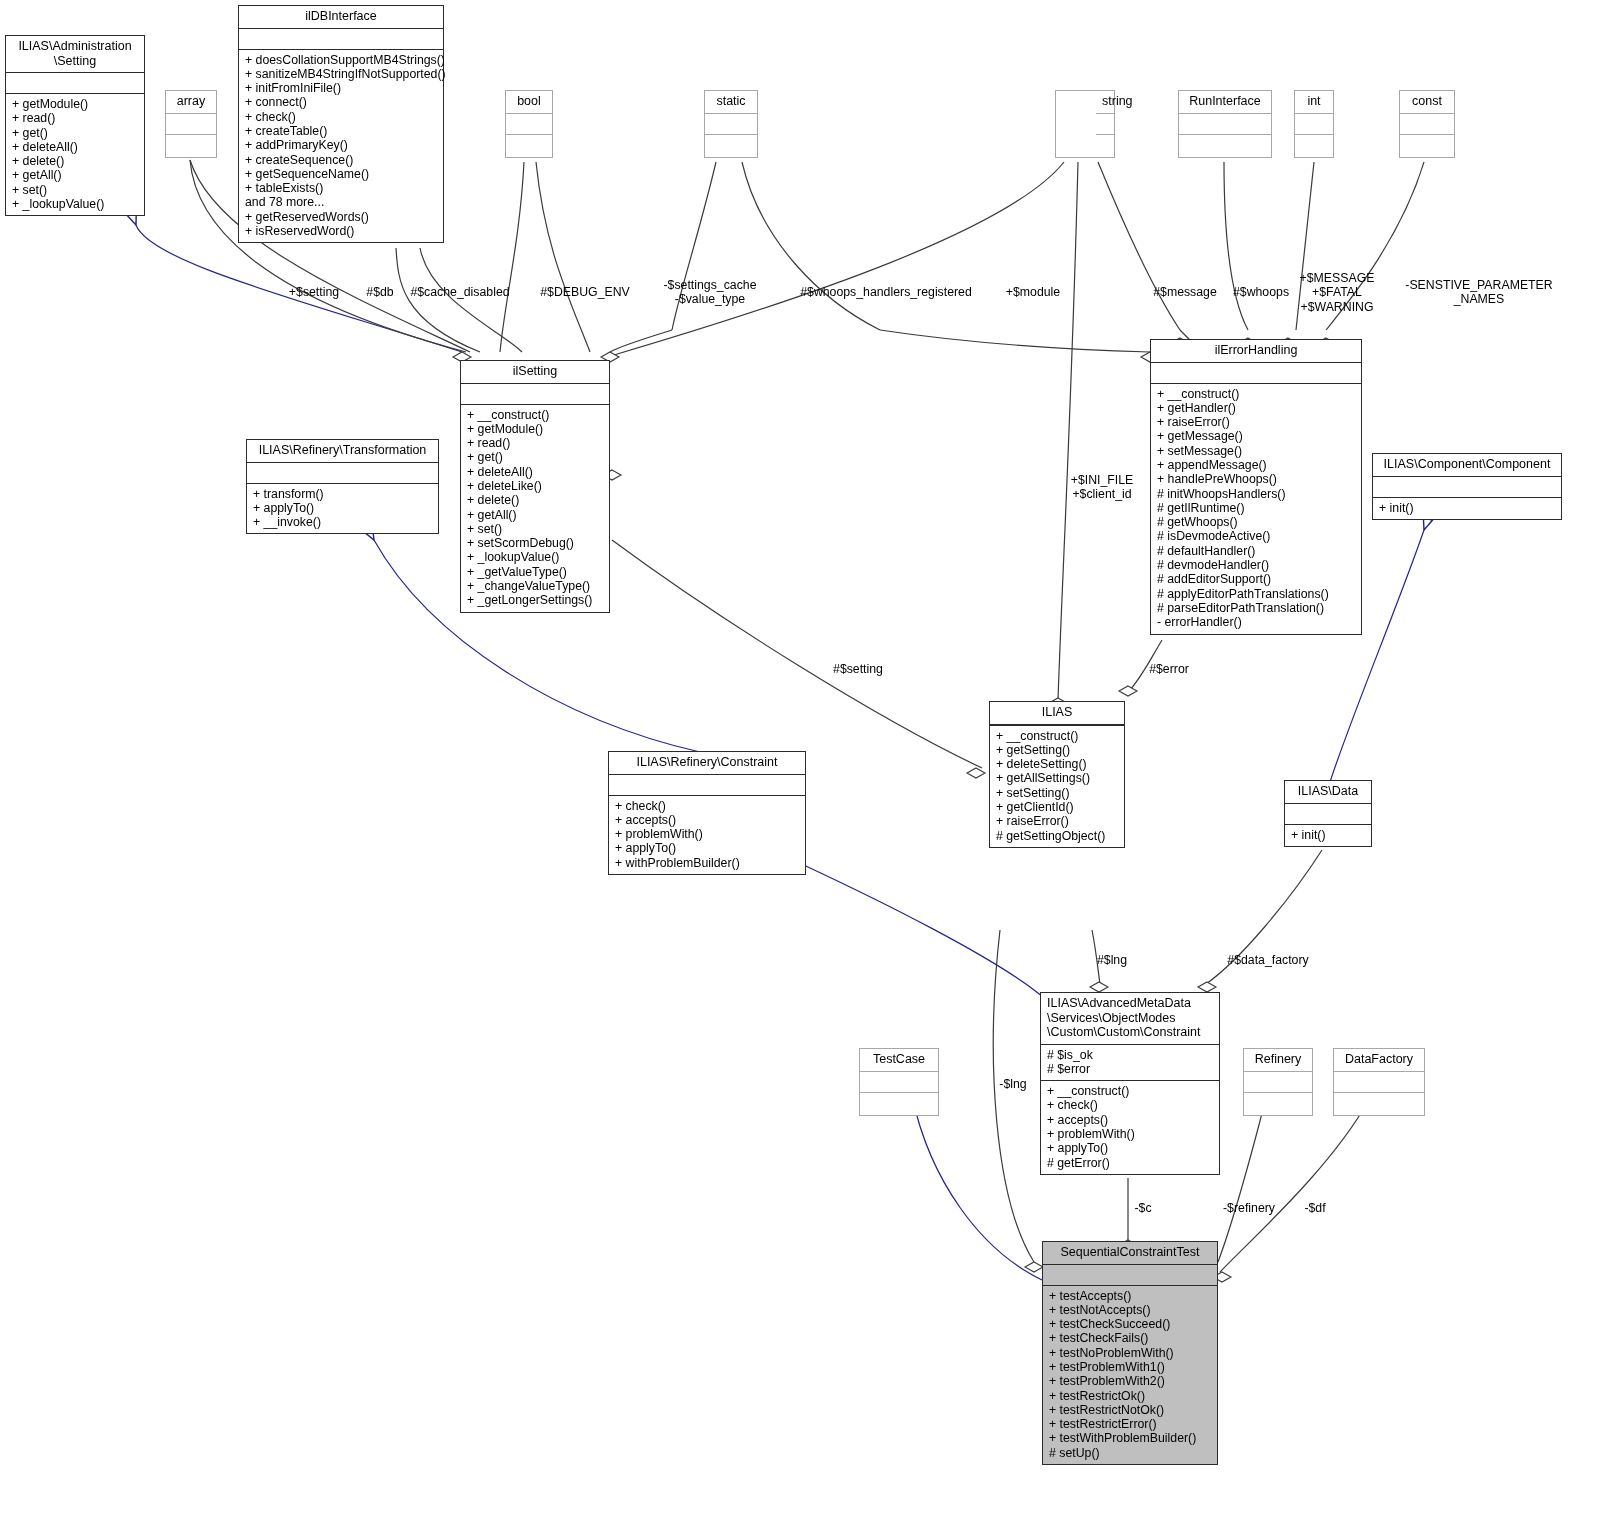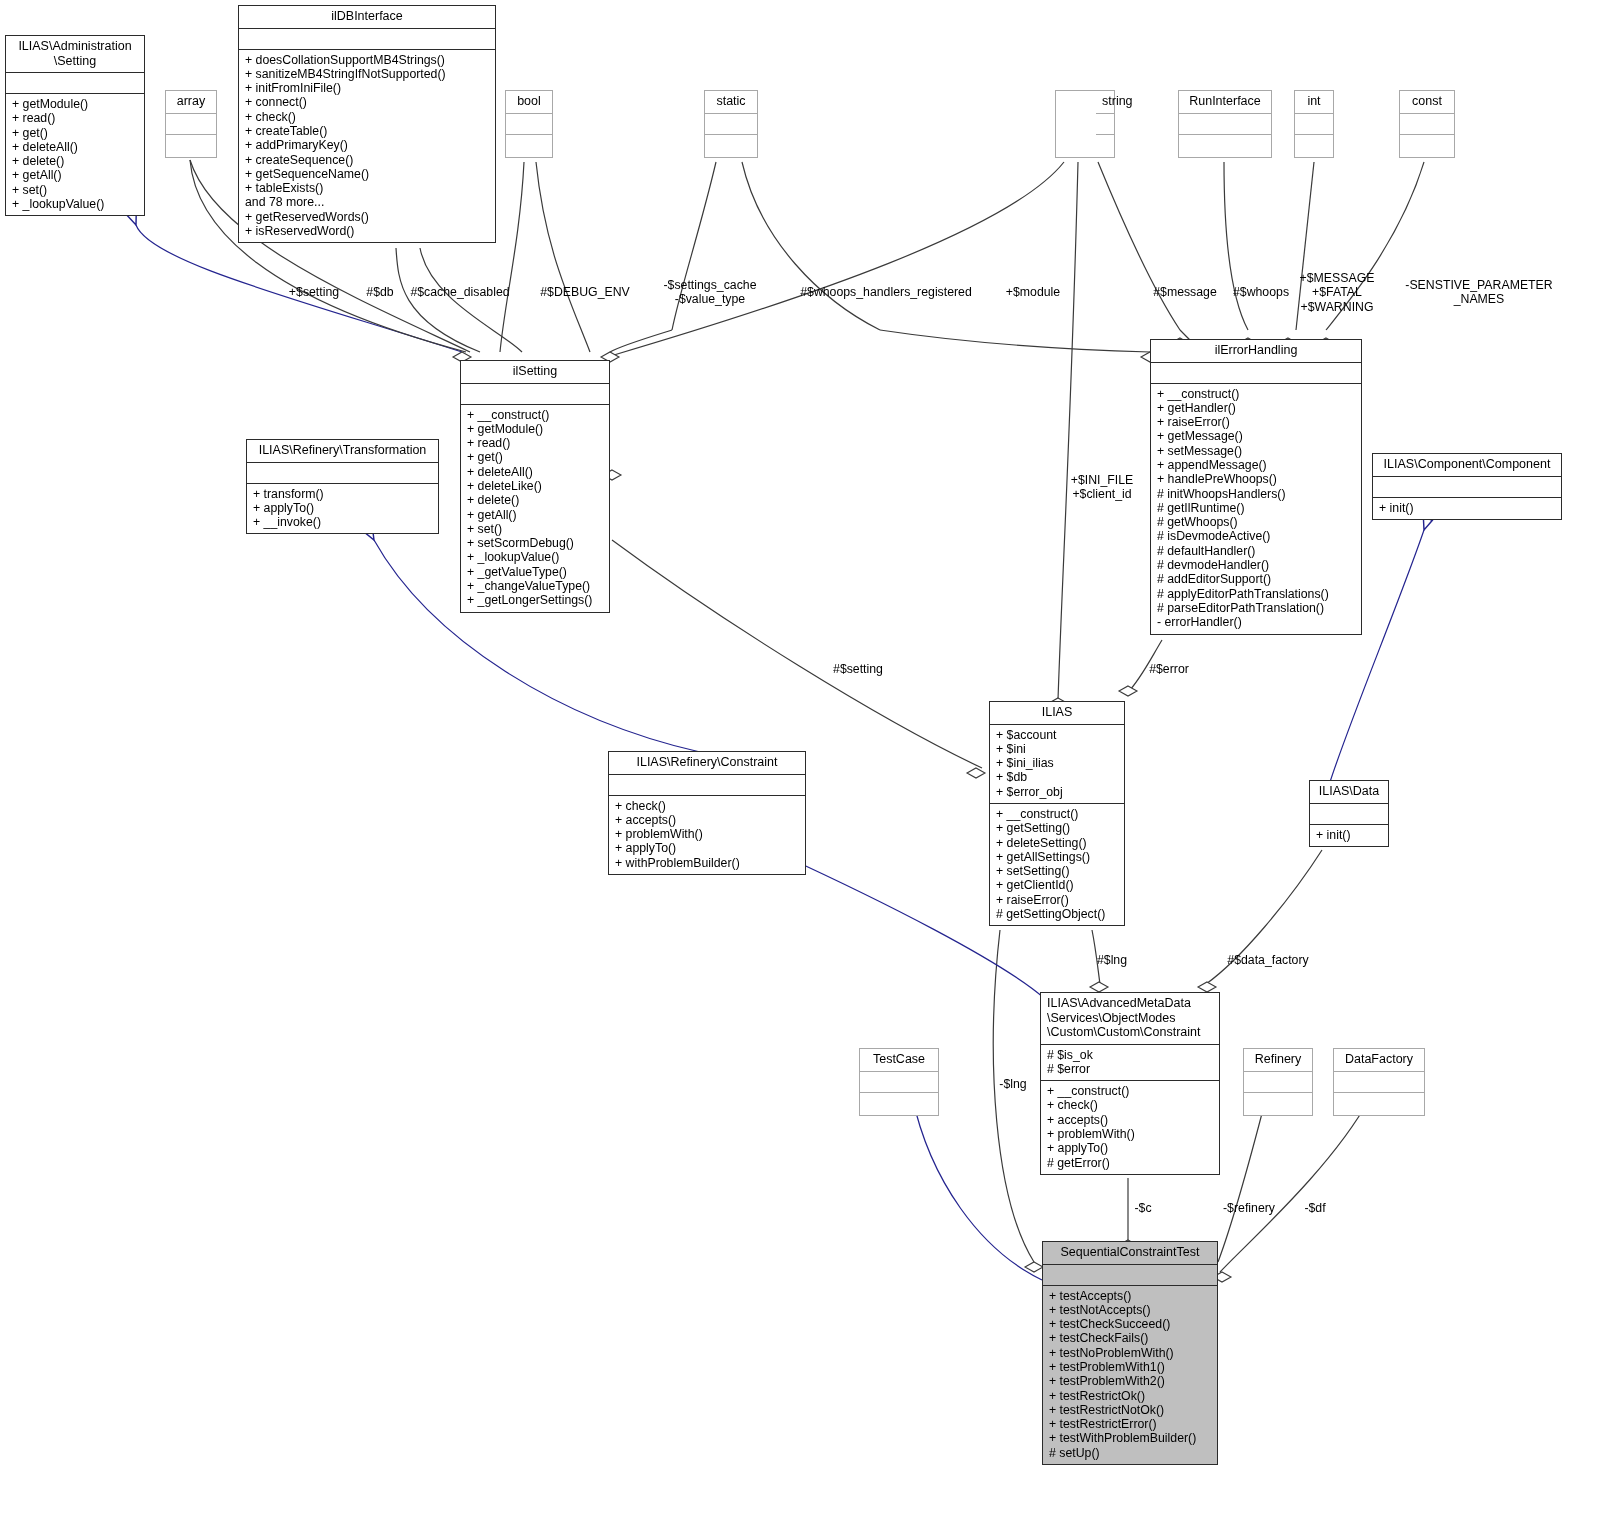--- a/index.html
+++ b/index.html
@@ -133,21 +133,21 @@
   </div>
 
   <div class="node thin" style="left:165px;top:90px;width:52px;">
     <div class="title">array</div>
     <div class="sep"></div>
     <div class="attrs empty"></div>
     <div class="sep"></div>
     <div class="ops" style="height:22px;padding:0"></div>
   </div>
 
-  <div class="node" style="left:238px;top:5px;width:258px;">
+  <div class="node" style="left:238px;top:5px;width:206px;">
     <div class="title">ilDBInterface</div>
     <div class="sep"></div>
     <div class="attrs empty"></div>
     <div class="sep"></div>
     <div class="ops">
         <div class="row">+ doesCollationSupportMB4Strings()</div>
         <div class="row">+ sanitizeMB4StringIfNotSupported()</div>
         <div class="row">+ initFromIniFile()</div>
         <div class="row">+ connect()</div>
         <div class="row">+ check()</div>
@@ -291,41 +291,34 @@
         <div class="row">+ accepts()</div>
         <div class="row">+ problemWith()</div>
         <div class="row">+ applyTo()</div>
         <div class="row">+ withProblemBuilder()</div>
       </div>
   </div>
 
   <div class="node" style="left:989px;top:701px;width:136px;">
     <div class="title">ILIAS</div>
     <div class="sep"></div>
-    <div class="attrs">
-        <div class="row">+ $account</div>
-        <div class="row">+ $ini</div>
-        <div class="row">+ $ini_ilias</div>
-        <div class="row">+ $db</div>
-        <div class="row">+ $error_obj</div>
-      </div>
     <div class="sep"></div>
     <div class="ops">
         <div class="row">+ __construct()</div>
         <div class="row">+ getSetting()</div>
         <div class="row">+ deleteSetting()</div>
         <div class="row">+ getAllSettings()</div>
         <div class="row">+ setSetting()</div>
         <div class="row">+ getClientId()</div>
         <div class="row">+ raiseError()</div>
         <div class="row"># getSettingObject()</div>
       </div>
   </div>
 
-  <div class="node" style="left:1284px;top:780px;width:80px;margin-left:25px;">
+  <div class="node" style="left:1284px;top:780px;width:88px;">
     <div class="title">ILIAS\Data</div>
     <div class="sep"></div>
     <div class="attrs empty"></div>
     <div class="sep"></div>
     <div class="ops">
         <div class="row">+ init()</div>
       </div>
   </div>
 
   <div class="node nsleft" style="left:1040px;top:992px;width:180px;">

